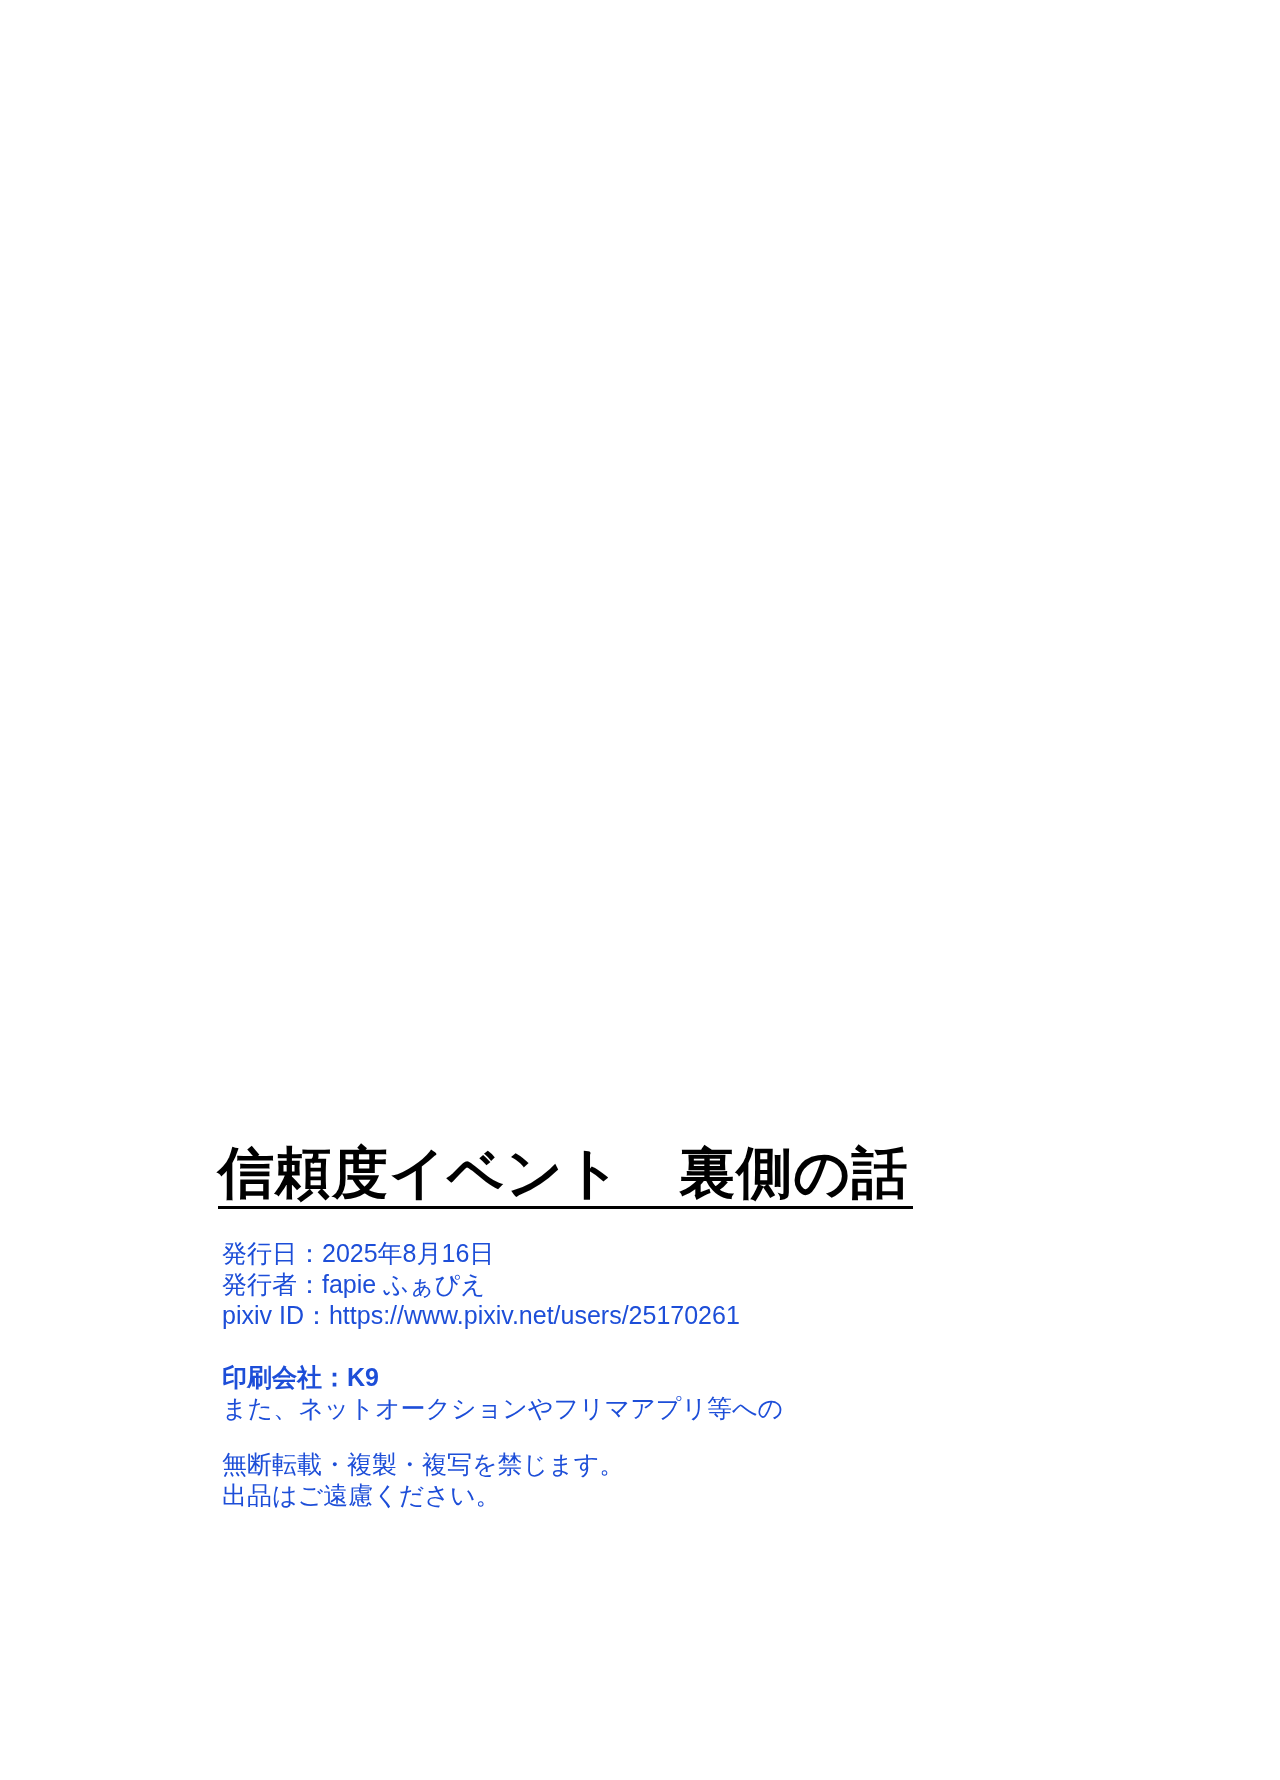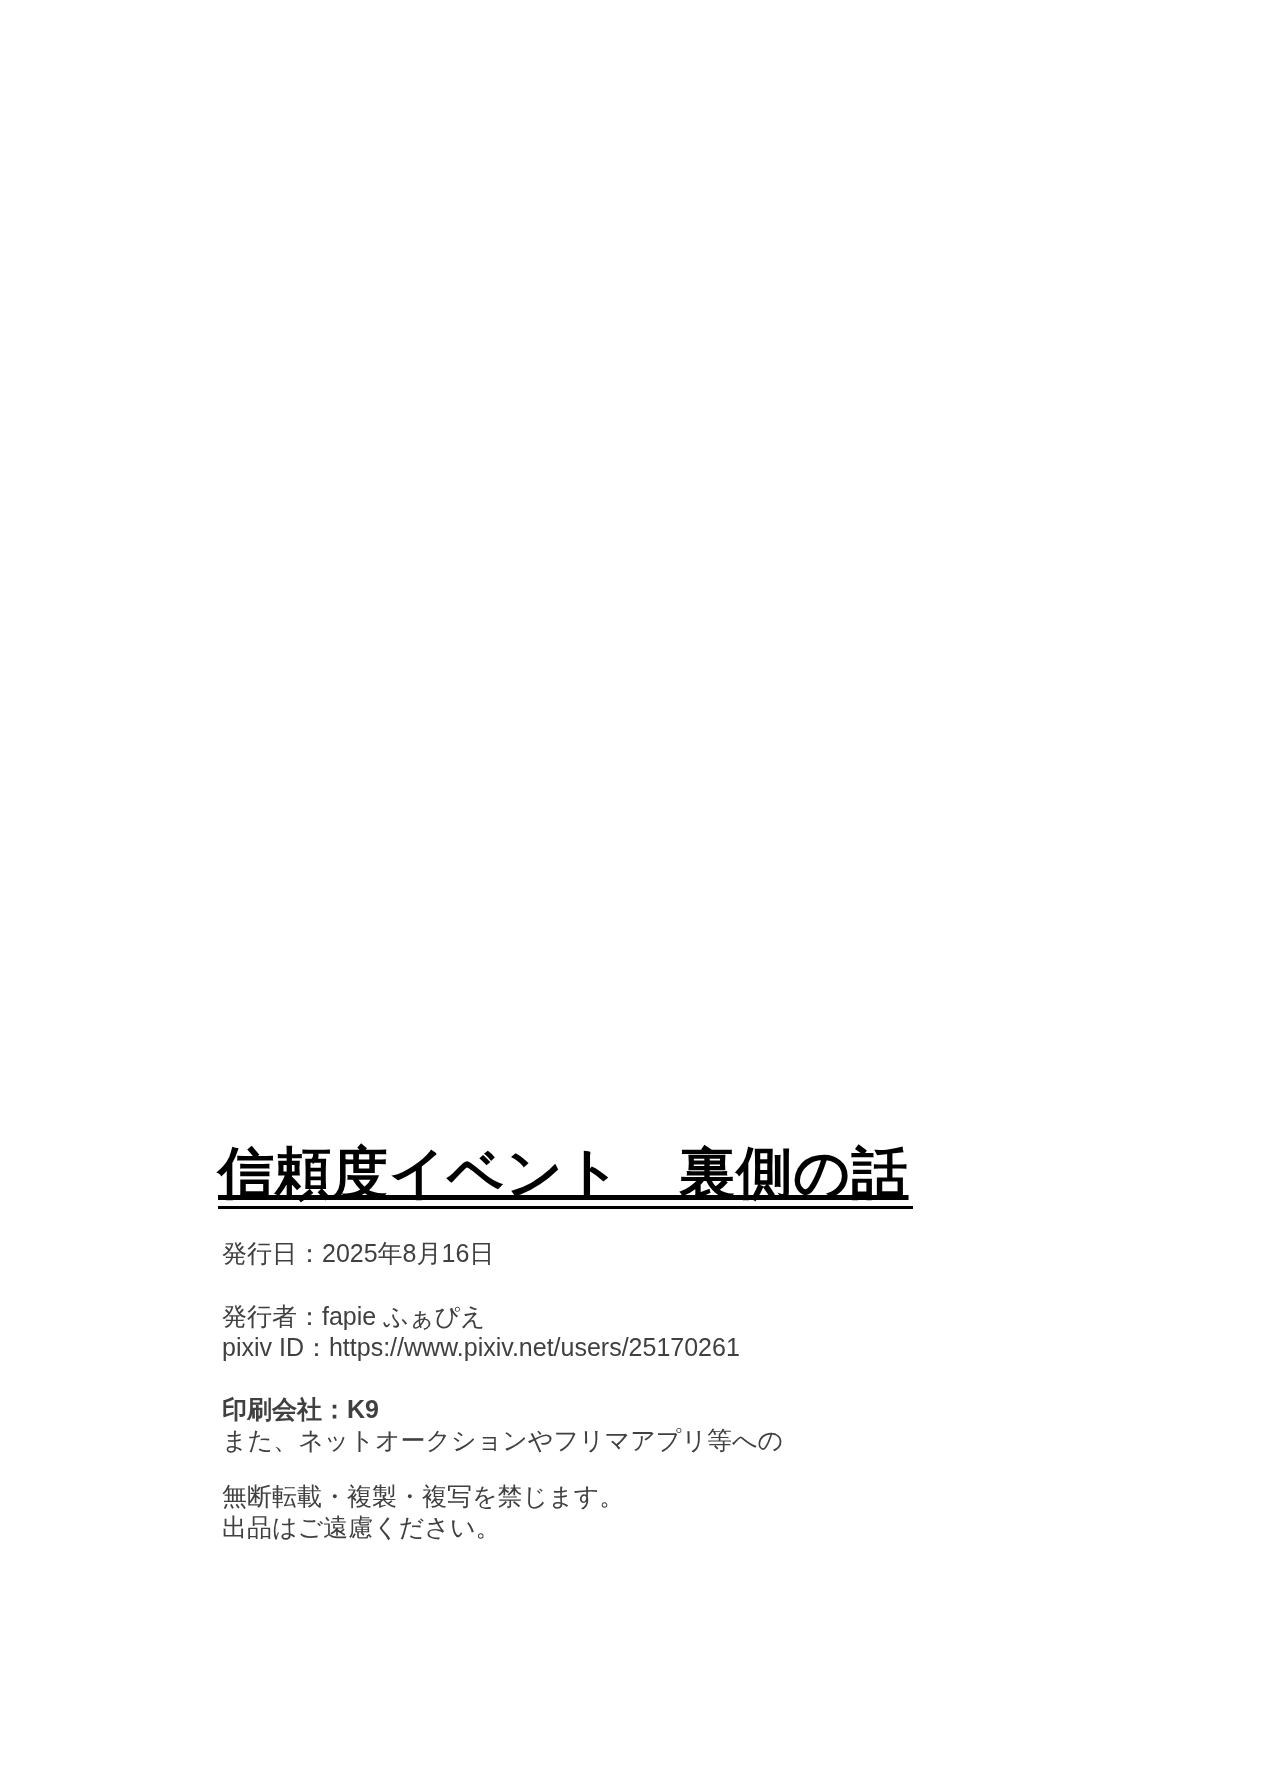--- a/index.html
+++ b/index.html
@@ -24,36 +24,35 @@
     display: inline-block;
     font-size: 56px;
     font-weight: bold;
     letter-spacing: 1px;
     line-height: 1.1;
     color: #000000;
     border-bottom: 3px solid #000000;
     padding-bottom: 2px;
     padding-right: 4px;
     white-space: nowrap;
-    text-decoration: underline;
   }
   .info {
     position: absolute;
     left: 222px;
     top: 1238px;
     font-size: 25px;
     line-height: 31px;
-    color: #404040;
+    color: #1d4ed8;
     white-space: nowrap;
   }
   .line {
     height: 31px;
   }
   
-  .gap-1 { margin-top: 32px; }
+  .gap-1 { }
   .gap-2 { margin-top: 31px; font-weight: bold; }
   .gap-3 { margin-top: 25px; }
 </style>
 </head>
 <body>
 
 <div class="page">
 
   <h1 class="title">信頼度イベント　裏側の話</h1>
 

